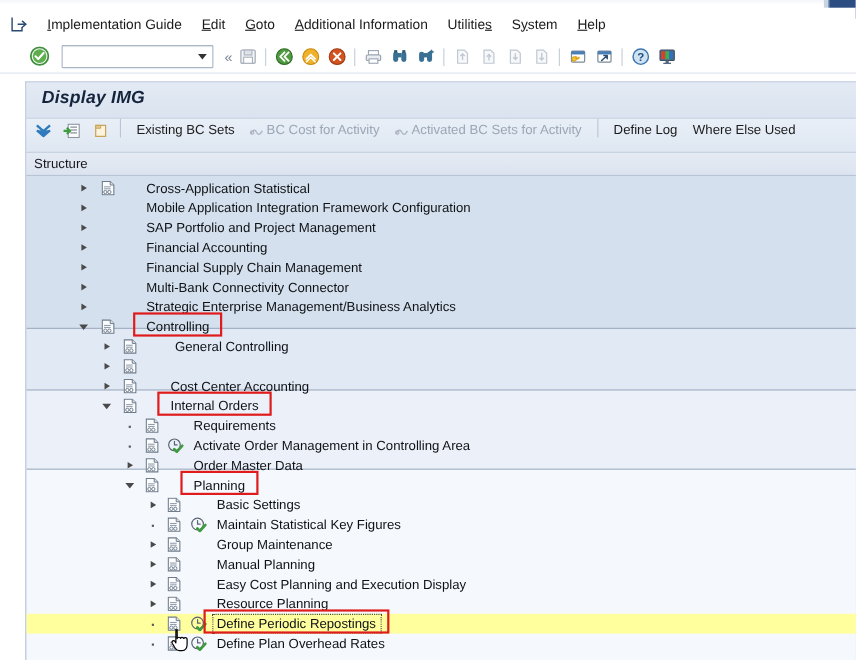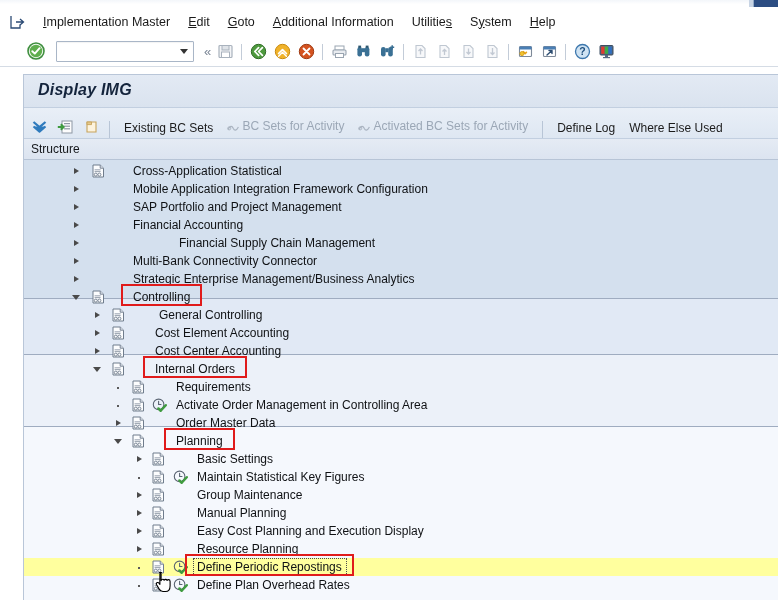--- a/index.html
+++ b/index.html
@@ -44,21 +44,21 @@
   .panel{position:absolute;left:23px;top:74px;width:755px;height:526px;
     background:#dbe4f0;border-left:1px solid #b9c6d8;border-top:1px solid #b9c6d8;}
   .title-area{position:absolute;left:0;top:0;width:755px;height:32px;
     background:linear-gradient(to bottom,#e3eaf4 0%,#dae3ef 100%);}
   .title-text{position:absolute;left:14px;top:6px;font-size:16px;font-style:italic;font-weight:bold;
     color:#14243c;letter-spacing:.2px;}
   .title-rule{position:absolute;left:0;top:32px;width:755px;height:1px;background:#c2cfe0;}
 
   
   .apptb{position:absolute;left:0;top:33px;width:755px;height:30px;
-    background:linear-gradient(to bottom,#e9eff7 0%,#dee7f2 100%);display:flex;align-items:flex-end;}
+    background:linear-gradient(to bottom,#e9eff7 0%,#dee7f2 100%);display:flex;align-items:flex-start;}
   .apptb-ico{width:22px;height:22px;margin-left:4px;display:flex;align-items:center;justify-content:center;}
   .apptb-div{width:1px;height:17px;background:#b8c5d6;margin:0 7px;}
   .apptb-btn{font-size:12px;color:#1b1b1b;padding:3px 7px;white-space:nowrap;cursor:default;}
   .apptb-btn.disabled{color:#9ba7b6;}
   .apptb-btn .ic{display:inline-block;vertical-align:-2px;margin-right:2px;}
   .apptb-rule{position:absolute;left:0;top:63px;width:755px;height:1px;background:#c2cfe0;}
 
   
   .struct-hd{position:absolute;left:0;top:64px;width:755px;height:20px;
     background:linear-gradient(to bottom,#e5ebf4 0%,#dce4f0 100%);
@@ -102,21 +102,21 @@
   <div class="win-corner-in"></div>
   <div class="win-corner"></div>
 
   <div class="menubar">
     <div class="menu-launch">
       <svg width="16" height="14" viewBox="0 0 16 14">
         <path d="M2 1 L2 13 L11 13 L11 9.5" fill="none" stroke="#2b4a74" stroke-width="1.3"></path>
         <path d="M7 7 L14 7 M11 4 L14.5 7 L11 10" fill="none" stroke="#2b4a74" stroke-width="1.3"></path>
       </svg>
     </div>
-    <div class="menu-item"><u>I</u><span>mplementation Master</span></div>
+    <div class="menu-item"><u>I</u><span>mplementation Guide</span></div>
     <div class="menu-item"><u>E</u>dit</div>
     <div class="menu-item"><u>G</u>oto</div>
     <div class="menu-item"><u>A</u>dditional Information</div>
     <div class="menu-item">Utilitie<u>s</u></div>
     <div class="menu-item">S<u>y</u>stem</div>
     <div class="menu-item"><u>H</u>elp</div>
   </div>
 
   <div class="toolbar">
     <div class="tb-ok">
@@ -287,21 +287,21 @@
       <div class="apptb-btn">
         <span>Existing BC Sets</span>
       </div>
       <div class="apptb-btn disabled">
         <span class="ic">
           <svg width="13" height="11" viewBox="0 0 13 11">
             <path d="M1 8.5 C3 4.5, 5 4.5, 6.2 7.2" fill="none" stroke="#aab4c1" stroke-width="1.2"></path>
             <path d="M6.2 7.2 C7.4 9.9, 9.4 9.9, 11.4 6" fill="none" stroke="#aab4c1" stroke-width="1.2"></path>
             <circle cx="2.2" cy="7.4" r="1.5" fill="none" stroke="#aab4c1" stroke-width="1"></circle>
           </svg>
-        </span><span>BC Sets for Activity</span>
+        </span><span>BC Cost for Activity</span>
       </div>
       <div class="apptb-btn disabled">
         <span class="ic">
           <svg width="13" height="11" viewBox="0 0 13 11">
             <path d="M1 8.5 C3 4.5, 5 4.5, 6.2 7.2" fill="none" stroke="#aab4c1" stroke-width="1.2"></path>
             <path d="M6.2 7.2 C7.4 9.9, 9.4 9.9, 11.4 6" fill="none" stroke="#aab4c1" stroke-width="1.2"></path>
             <circle cx="2.2" cy="7.4" r="1.5" fill="none" stroke="#aab4c1" stroke-width="1"></circle>
           </svg>
         </span><span>Activated BC Sets for Activity</span>
       </div>
@@ -356,21 +356,21 @@
         <div class="row" style="top: 56px;">
           <div class="twisty" style="left: 48px;">
             <div class="tw-r"></div>
           </div>
           <div class="label" style="left: 109px;">Financial Accounting</div>
         </div>
         <div class="row" style="top: 74px;">
           <div class="twisty" style="left: 48px;">
             <div class="tw-r"></div>
           </div>
-          <div class="label" style="left: 109px; margin-left: 46px;">Financial Supply Chain Management</div>
+          <div class="label" style="left: 109px;">Financial Supply Chain Management</div>
         </div>
         <div class="row" style="top: 92px;">
           <div class="twisty" style="left: 48px;">
             <div class="tw-r"></div>
           </div>
           <div class="label" style="left: 109px;">Multi-Bank Connectivity Connector</div>
         </div>
         <div class="row" style="top: 110px;">
           <div class="twisty" style="left: 48px;">
             <div class="tw-r"></div>
@@ -411,21 +411,20 @@
             <div class="tw-r"></div>
           </div>
           <div class="docico" style="left: 88px;"><svg width="13" height="14" viewBox="0 0 13 14">
               <path d="M1 1 h7.2 l3.3 3.2 v8.8 h-10.5 z" fill="#fcfdfe" stroke="#6f7c8c" stroke-width="1"></path>
               <path d="M8.2 1 v3.2 h3.3" fill="#dde3ea" stroke="#6f7c8c" stroke-width=".9"></path>
               <rect x="2.6" y="5.4" width="6" height=".9" fill="#8b96a4"></rect>
               <rect x="2.6" y="7.2" width="6" height=".9" fill="#8b96a4"></rect>
               <circle cx="3.8" cy="10.6" r="1.5" fill="none" stroke="#6f7c8c" stroke-width=".9"></circle>
               <circle cx="7.4" cy="10.6" r="1.5" fill="none" stroke="#6f7c8c" stroke-width=".9"></circle>
             </svg></div>
-          <div class="label" style="left: 131px;">Cost Element Accounting</div>
         </div>
         <div class="row" style="top: 182px;">
           <div class="twisty" style="left: 69px;">
             <div class="tw-r"></div>
           </div>
           <div class="docico" style="left: 88px;"><svg width="13" height="14" viewBox="0 0 13 14">
               <path d="M1 1 h7.2 l3.3 3.2 v8.8 h-10.5 z" fill="#fcfdfe" stroke="#6f7c8c" stroke-width="1"></path>
               <path d="M8.2 1 v3.2 h3.3" fill="#dde3ea" stroke="#6f7c8c" stroke-width=".9"></path>
               <rect x="2.6" y="5.4" width="6" height=".9" fill="#8b96a4"></rect>
               <rect x="2.6" y="7.2" width="6" height=".9" fill="#8b96a4"></rect>

